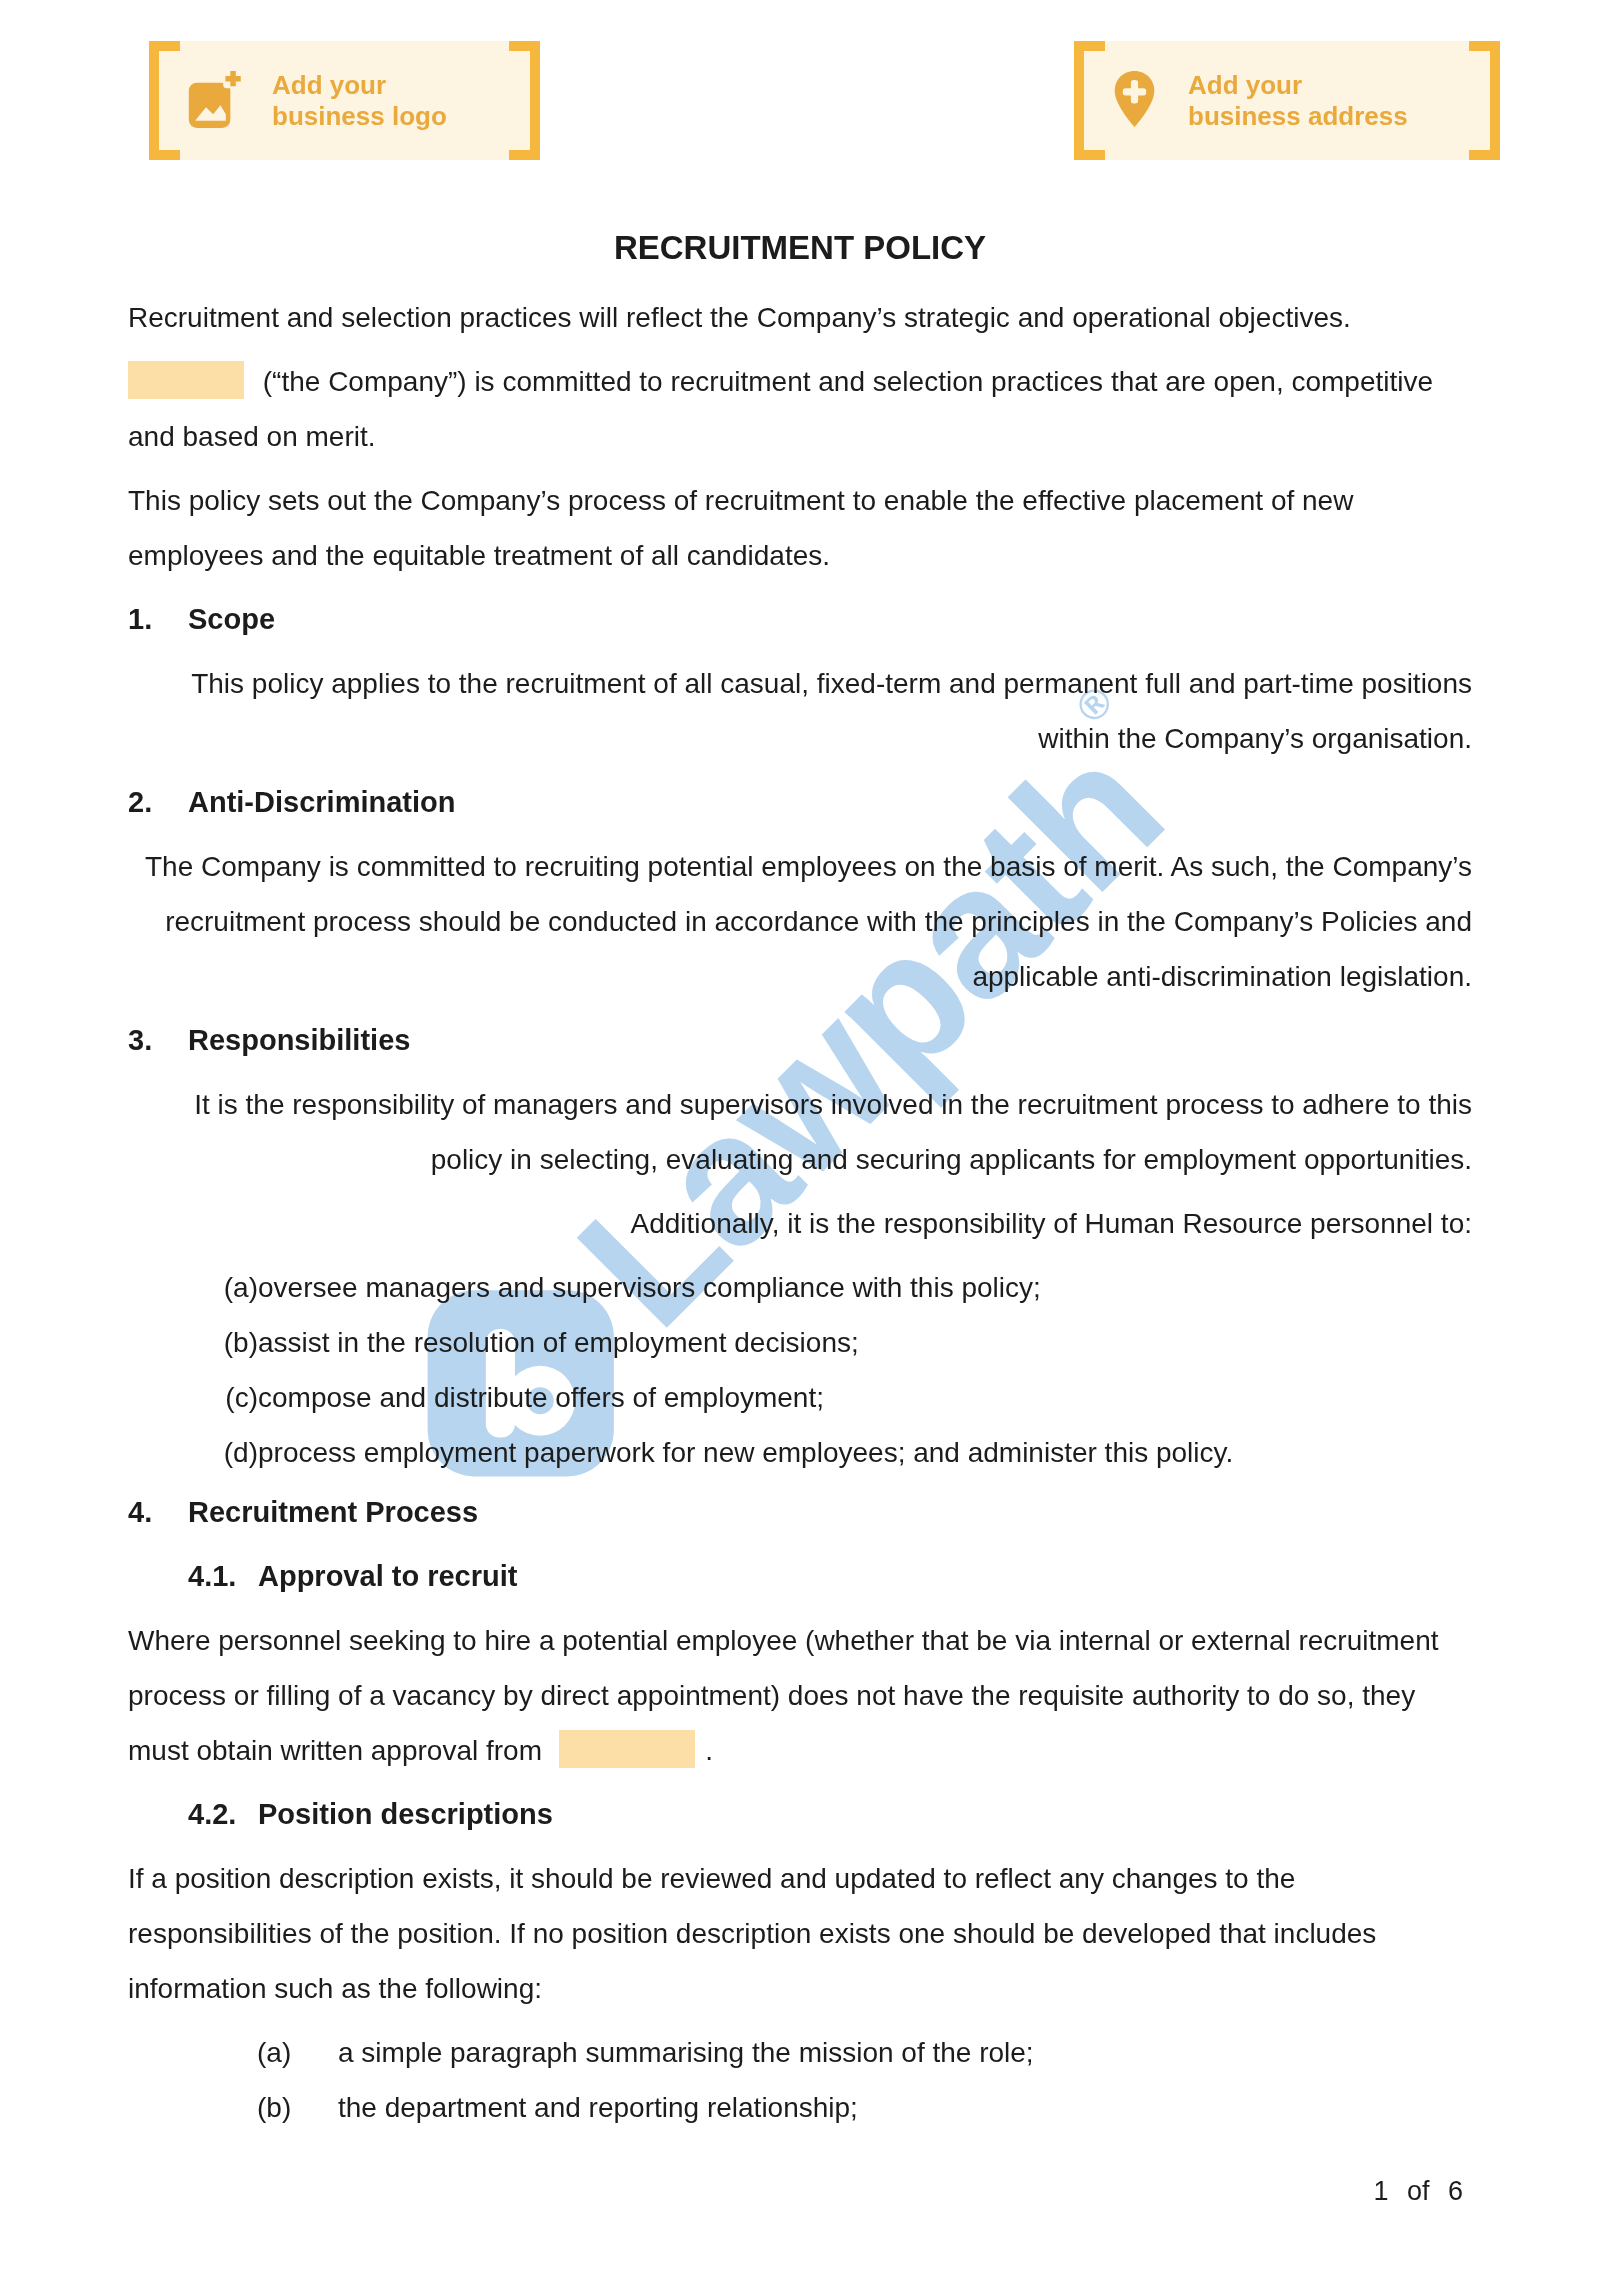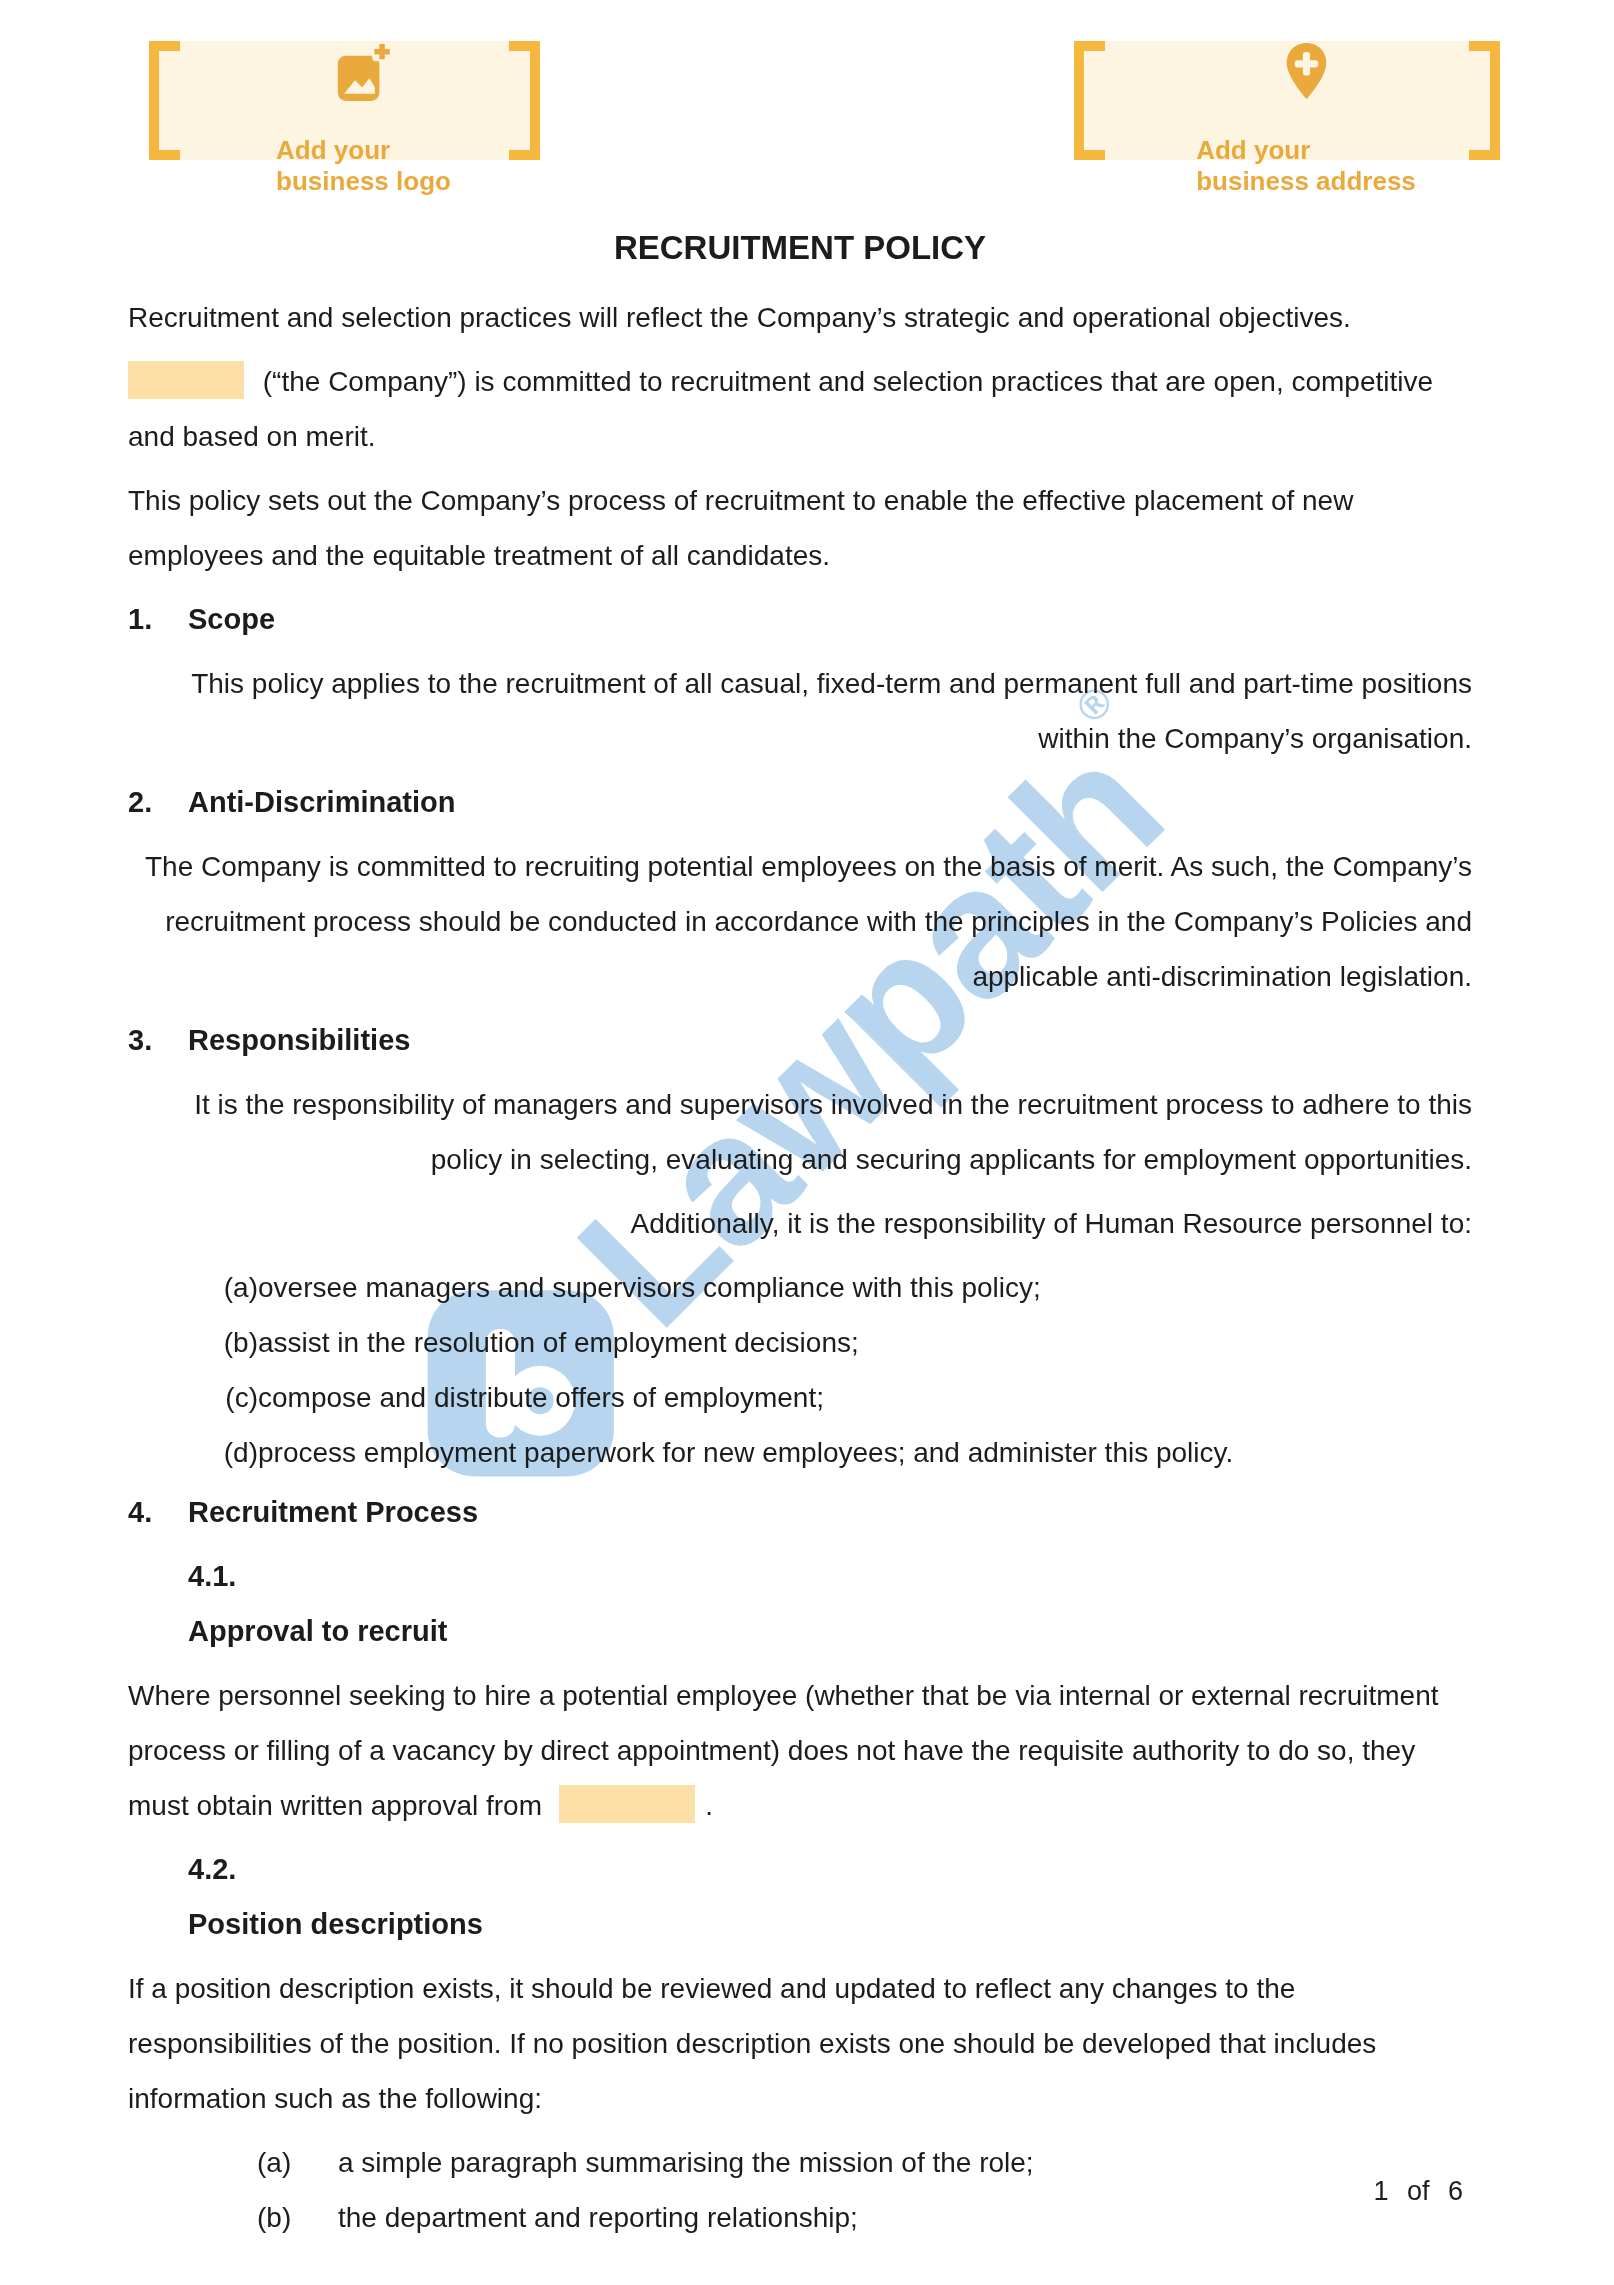--- a/index.html
+++ b/index.html
@@ -5,21 +5,21 @@
   html,body { margin:0; padding:0; background:#e8e8e8; }
   .page {
     position:relative; width:1615px; height:2285px; margin:0 auto;
     background:#ffffff; overflow:hidden;
     font-family:"Liberation Sans", sans-serif; color:var(--text,#1c1c1c);
   }
 
   
   .ph {
     position:absolute; background:var(--cream,#FDF4E1); z-index:2;
-    display:flex; align-items:center; cursor:pointer;flex-direction:column;
+    display:flex; align-items:center; cursor:pointer;
   }
   .ph::before, .ph::after {
     content:""; position:absolute; top:0; bottom:0; width:31px; box-sizing:border-box;
     border:10px solid var(--amber,#F5B73E);
   }
   .ph::before { left:0; border-right:none; }
   .ph::after  { right:0; border-left:none; }
   .ph .ph-icon { flex:none; }
   .ph .ph-text {
     font-weight:bold; font-size:26px; line-height:31px;
@@ -44,21 +44,21 @@
 
   
   .content {
     position:absolute; left:128px; top:220px; width:1344px; z-index:2;
     font-size:28px; line-height:55px;
   }
   .doc-title { text-align:center; font-weight:bold; font-size:33px; margin:0 0 14.5px 0; }
   p.para { margin:0 0 9px 0; }
   .h-row { display:flex; font-weight:bold; font-size:29px; margin:5.4px 0 9px 0; }
   .h-num { width:60px; flex:none; }
-  .sub-h { margin-left:60px;flex-direction:column; }
+  .sub-h { margin-left:60px; }
   .sub-h .h-num { width:70px; }
   .indent1 { margin-left:60px;text-align:right; }
   .indent2 { margin-left:129px; }
   .li { display:flex; margin:0; }
   .li .li-m  { width:70px; flex:none; }
   .li2 .li-m { width:81px; }
 
   .blank {
     display:inline-block; height:38px; background:var(--highlight,#FBDFA6);
     vertical-align:-8.1px; cursor:pointer;

